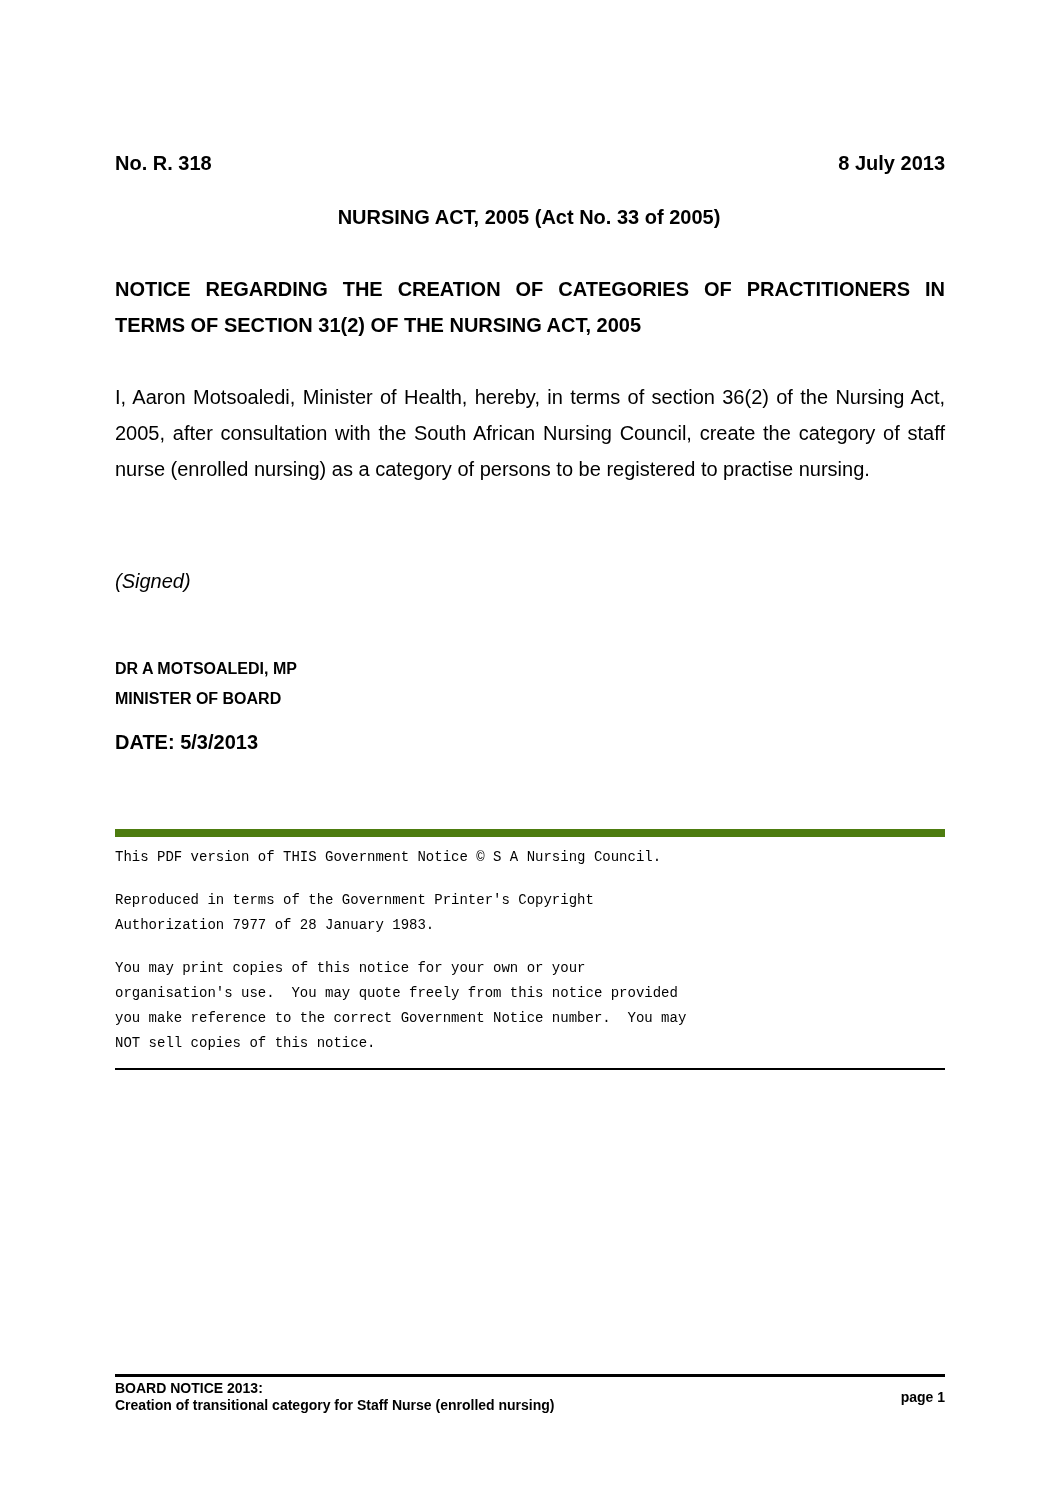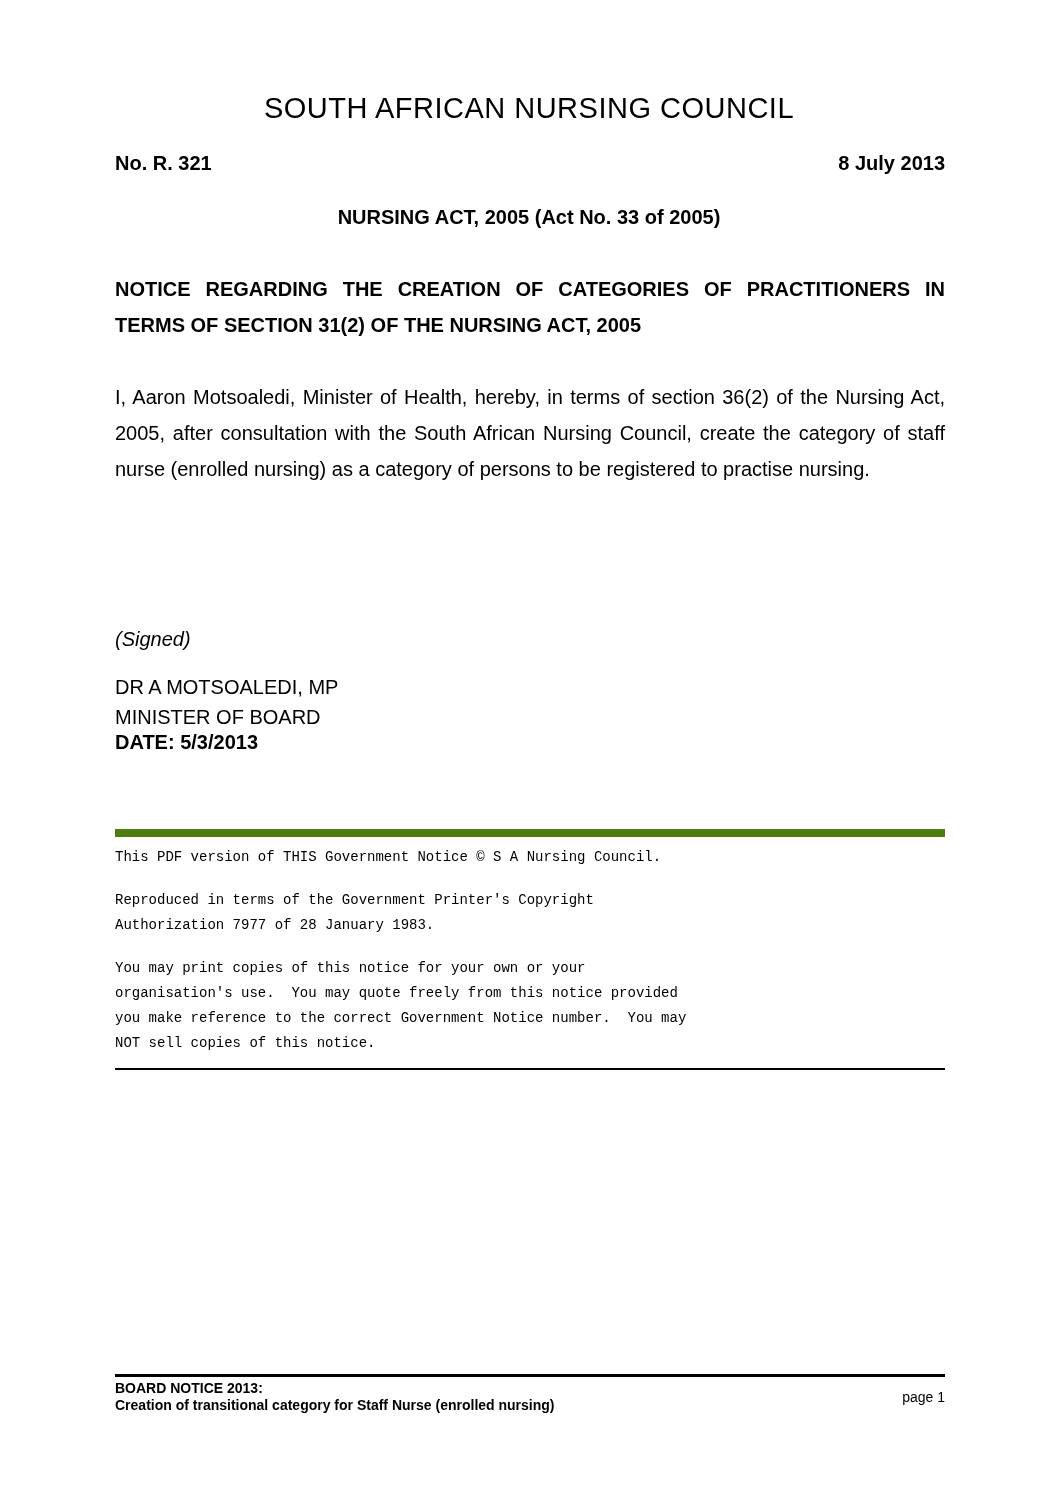--- a/index.html
+++ b/index.html
@@ -60,32 +60,32 @@
     top: 379px;
     left: 115px;
     width: 830px;
     font-size: 20px;
     font-weight: 400;
     line-height: 36px;
     text-align: justify;
   }
   .signed-line {
     position: absolute;
-    top: 628px;
+    top: 570px;
     left: 115px;
     font-size: 20px;
     font-style: italic;
     font-weight: 400;
   }
   .name-block {
     position: absolute;
-    top: 672px;
+    top: 654px;
     left: 115px;
-    font-size: 20px;
-    font-weight: 400;
+    font-size: 16px;
+    font-weight: 700;
     line-height: 30px;
   }
   .date-line {
     position: absolute;
     top: 731px;
     left: 115px;
     font-size: 20px;
     font-weight: 700;
   }
   .copyright-block {
@@ -117,31 +117,30 @@
     border-top: 3px solid #000000;
     padding-top: 3px;
     display: flex;
     justify-content: space-between;
     align-items: center;
     font-size: 14px;
     line-height: 17px;
   }
   .footer-left .f1 { font-weight: 700; }
   .footer-left .f2 { font-weight: 700; }
-  .footer-page { font-weight: 400; }
+  .footer-page { font-weight: 700; }
 </style>
 </head>
 <body>
 
 <div class="page">
 
-  <div class="doc-title">SOUTH AFRICAN NURSING COUNCIL</div>
 
   <div class="header-row">
-    <span>No. R. 321</span>
+    <span>No. R. 318</span>
     <span>8 July 2013</span>
   </div>
 
   <div class="act-line">NURSING ACT, 2005 (Act No. 33 of 2005)</div>
 
   <div class="notice-heading">NOTICE REGARDING THE CREATION OF CATEGORIES OF PRACTITIONERS IN TERMS OF SECTION 31(2) OF THE NURSING ACT, 2005</div>
 
   <div class="body-para">I, Aaron Motsoaledi, Minister of Health, hereby, in terms of section 36(2) of the Nursing Act, 2005, after consultation with the South African Nursing Council, create the category of staff nurse (enrolled nursing) as a category of persons to be registered to practise nursing.</div>
 
   <div class="signed-line">(Signed)</div>

